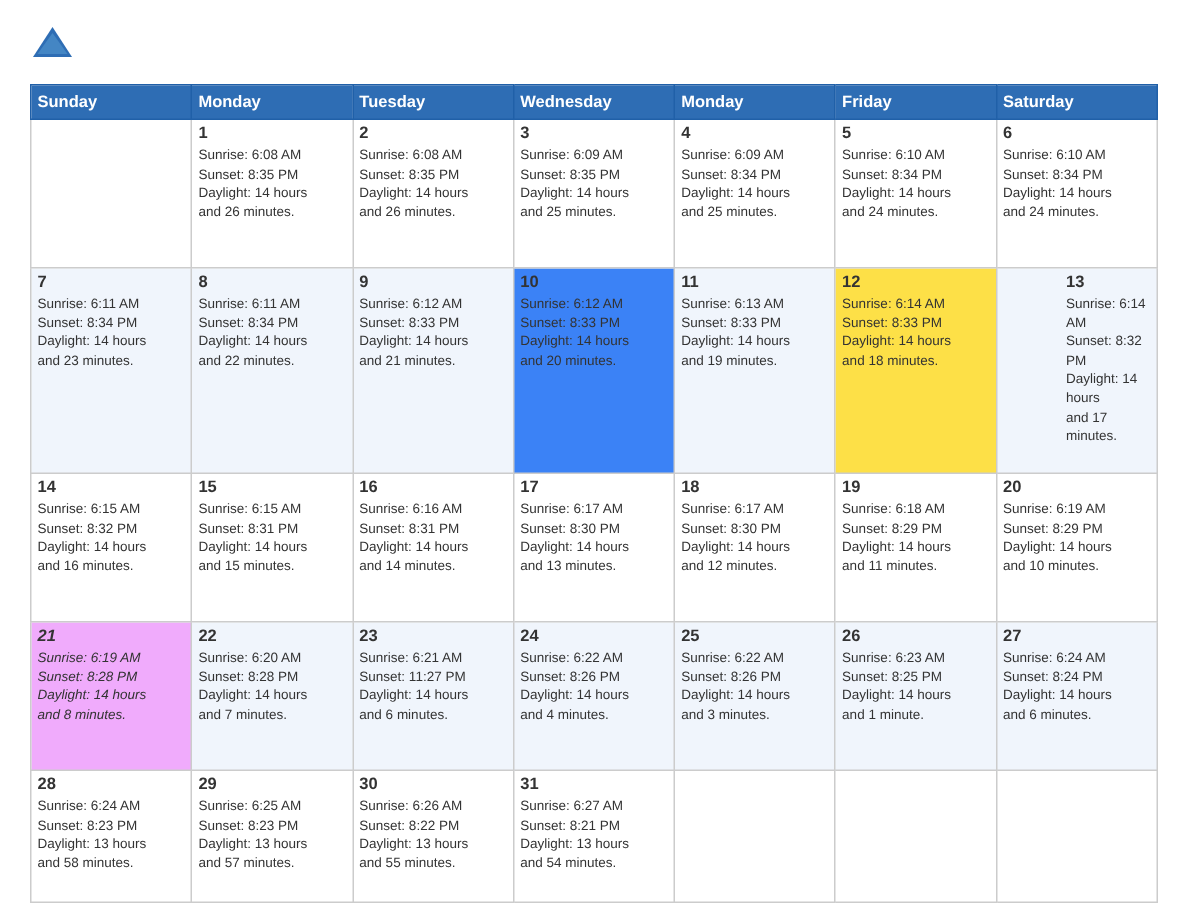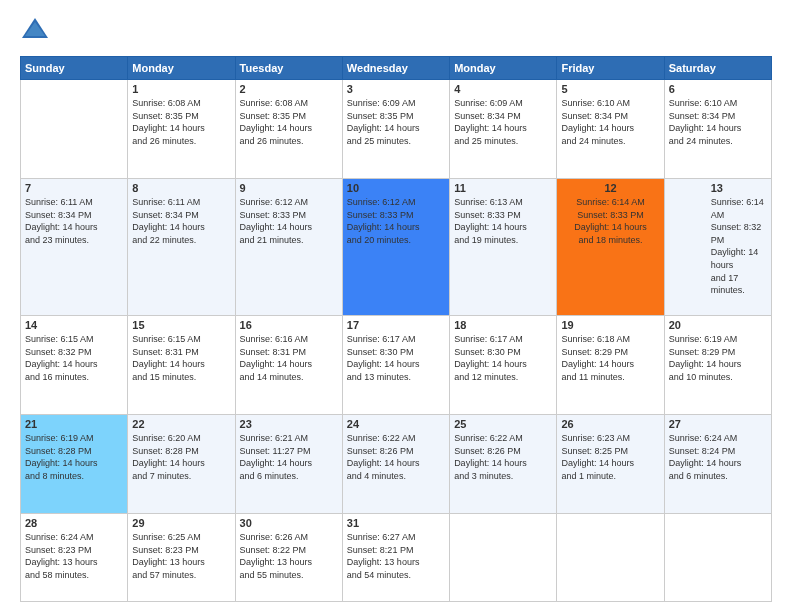--- a/index.html
+++ b/index.html
@@ -171,21 +171,21 @@
             <div class="cell-content"><span>Sunrise: 6:12 AM</span><br><span>Sunset: 8:33 PM</span><br><span>Daylight: 14 hours</span><br><span>and 21 minutes.</span></div>
           </td>
           <td style="background: #3b82f6;">
             <span class="day-num">10</span>
             <div class="cell-content"><span>Sunrise: 6:12 AM</span><br><span>Sunset: 8:33 PM</span><br><span>Daylight: 14 hours</span><br><span>and 20 minutes.</span></div>
           </td>
           <td style="background: rgb(240, 245, 252);">
             <span class="day-num">11</span>
             <div class="cell-content"><span>Sunrise: 6:13 AM</span><br><span>Sunset: 8:33 PM</span><br><span>Daylight: 14 hours</span><br><span>and 19 minutes.</span></div>
           </td>
-          <td style="background: #f97316; text-align: center;">
+          <td style="background: #fde047;">
             <span class="day-num">12</span>
             <div class="cell-content"><span>Sunrise: 6:14 AM</span><br><span>Sunset: 8:33 PM</span><br><span>Daylight: 14 hours</span><br><span>and 18 minutes.</span></div>
           </td>
           <td style="background: rgb(240, 245, 252); padding-left: 46px;">
             <span class="day-num">13</span>
             <div class="cell-content"><span>Sunrise: 6:14 AM</span><br><span>Sunset: 8:32 PM</span><br><span>Daylight: 14 hours</span><br><span>and 17 minutes.</span></div>
           </td>
         </tr>
         <tr>
           <td>
@@ -211,21 +211,21 @@
           <td>
             <span class="day-num">19</span>
             <div class="cell-content"><span>Sunrise: 6:18 AM</span><br><span>Sunset: 8:29 PM</span><br><span>Daylight: 14 hours</span><br><span>and 11 minutes.</span></div>
           </td>
           <td>
             <span class="day-num">20</span>
             <div class="cell-content"><span>Sunrise: 6:19 AM</span><br><span>Sunset: 8:29 PM</span><br><span>Daylight: 14 hours</span><br><span>and 10 minutes.</span></div>
           </td>
         </tr>
         <tr>
-          <td style="background: #7dd3fc;">
+          <td style="background: #f0abfc; font-style: italic;">
             <span class="day-num">21</span>
             <div class="cell-content"><span>Sunrise: 6:19 AM</span><br><span>Sunset: 8:28 PM</span><br><span>Daylight: 14 hours</span><br><span>and 8 minutes.</span></div>
           </td>
           <td style="background: rgb(240, 245, 252);">
             <span class="day-num">22</span>
             <div class="cell-content"><span>Sunrise: 6:20 AM</span><br><span>Sunset: 8:28 PM</span><br><span>Daylight: 14 hours</span><br><span>and 7 minutes.</span></div>
           </td>
           <td style="background: rgb(240, 245, 252);">
             <span class="day-num">23</span>
             <div class="cell-content"><span>Sunrise: 6:21 AM</span><br><span>Sunset: 11:27 PM</span><br><span>Daylight: 14 hours</span><br><span>and 6 minutes.</span></div>

